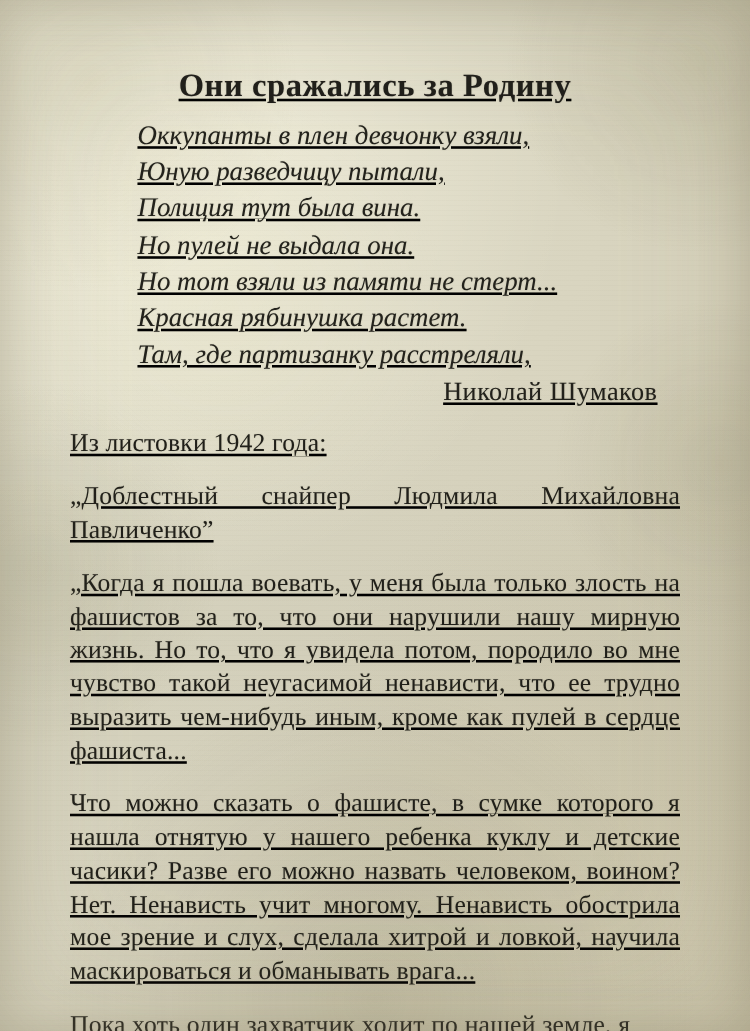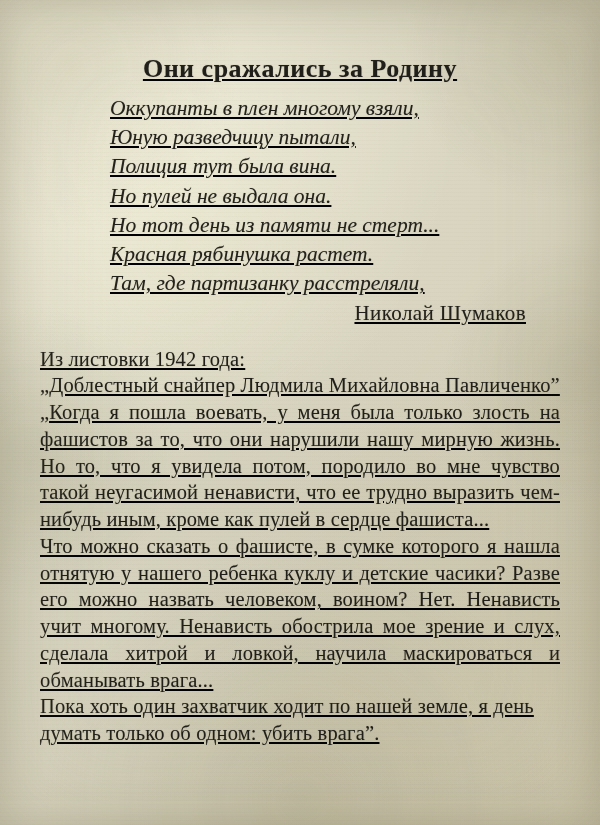--- a/index.html
+++ b/index.html
@@ -83,35 +83,35 @@
     line-height: 1.36;
     color: #23221c;
     white-space: nowrap;
     text-shadow: 0 0 1px rgba(70,68,52,0.30);
   }
 
   .poem-author {
     text-align: right;
     font-size: 21px;
     color: #22211b;
-    margin: 2px 34px 20px 0;
+    margin: 2px 34px 1px 0;
     letter-spacing: 0.4px;
     text-shadow: 0 0 1px rgba(70,68,52,0.30);
   }
 
   .body-text {
     font-size: 20.5px;
     line-height: 1.305;
     color: #201f19;
     text-align: justify;
     text-shadow: 0 0 1px rgba(70,68,52,0.28);
     letter-spacing: 0.15px;
   }
   .body-text p {
-    margin: 0;
+    margin: 16px;
   }
   .leaflet-head {
     margin-bottom: 0;
   }
   .quote-title {
     margin: 0;
   }
   .para {
     margin-top: 0;
   }
@@ -143,25 +143,25 @@
 <body>
 
 <div id="page">
   <div class="ink-band"></div>
 
   <div class="content">
 
     <h1 class="poem-title">Они сражались за Родину</h1>
 
     <div class="poem">
-      <div class="poem-line">Оккупанты в плен многому взяли,</div>
+      <div class="poem-line">Оккупанты в плен девчонку взяли,</div>
       <div class="poem-line">Юную разведчицу пытали,</div>
       <div class="poem-line">Полиция тут была вина.</div>
       <div class="poem-line">Но пулей не выдала она.</div>
-      <div class="poem-line">Но тот день из памяти не стерт...</div>
+      <div class="poem-line">Но тот взяли из памяти не стерт...</div>
       <div class="poem-line">Красная рябинушка растет.</div>
       <div class="poem-line">Там, где партизанку расстреляли,</div>
     </div>
 
     <div class="poem-author">Николай Шумаков</div>
 
     <div class="body-text">
       <p class="leaflet-head">Из листовки 1942 года:</p>
       <p class="quote-title">„Доблестный снайпер Людмила Михайловна Павличенко”</p>
       <p class="para tight">„Когда я пошла воевать, у меня была только злость на фашистов за то, что они нарушили нашу мирную жизнь. Но то, что я увидела потом, породило во мне чувство такой неугасимой ненависти, что ее трудно выразить чем-нибудь иным, кроме как пулей в сердце фашиста...</p>

